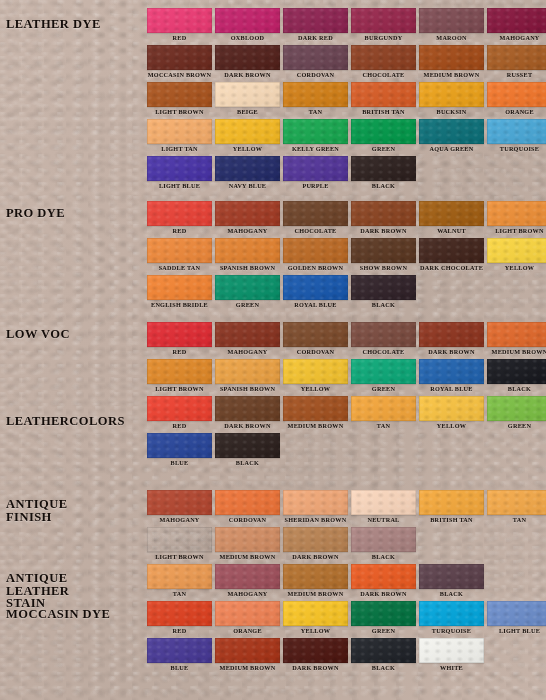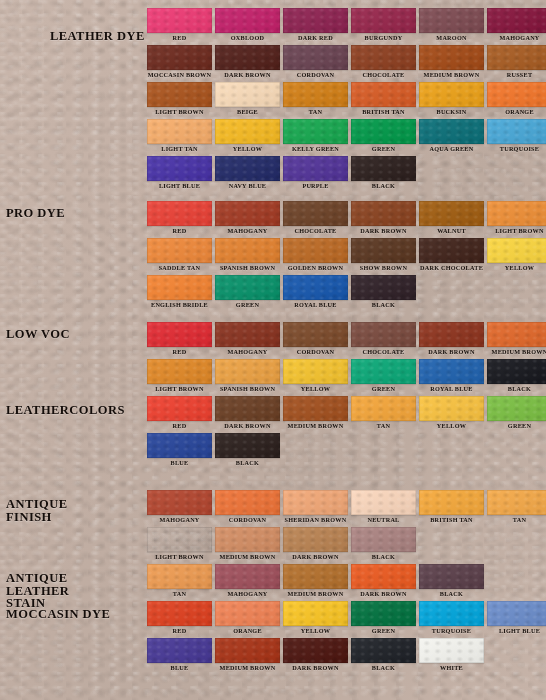--- a/index.html
+++ b/index.html
@@ -53,21 +53,21 @@
     color:#160f0b;line-height:10px;height:10px;
     text-shadow:0 .5px 0 rgba(255,255,255,.2);
     white-space:nowrap;overflow:visible;
   }
 </style>
 </head>
 <body>
 
 <div id="page"></div>
 <div id="chart-root">
-    <div class="family-label" style="top: 30px; margin-left: 44px;">LEATHER DYE</div>
+    <div class="family-label" style="top: 18px;">LEATHER DYE</div>
     <div class="row" style="top: 8px;">
       <div class="cell" style="left: 0px;">
         <span class="chip" style="background-image: radial-gradient(4px 3px at 30% 30%, rgba(255, 255, 255, 0.1), rgba(255, 255, 255, 0) 70%), radial-gradient(5px 4px at 70% 65%, rgba(0, 0, 0, 0.1), rgba(0, 0, 0, 0) 70%), linear-gradient(160deg, rgba(255, 255, 255, 0.07), rgba(0, 0, 0, 0.07)); background-color: rgb(238, 58, 116);"></span>
         <span class="name">RED</span>
       </div>
       <div class="cell" style="left: 68px;">
         <span class="chip" style="background-image: radial-gradient(4px 3px at 30% 30%, rgba(255, 255, 255, 0.1), rgba(255, 255, 255, 0) 70%), radial-gradient(5px 4px at 70% 65%, rgba(0, 0, 0, 0.1), rgba(0, 0, 0, 0) 70%), linear-gradient(160deg, rgba(255, 255, 255, 0.07), rgba(0, 0, 0, 0.07)); background-color: rgb(196, 32, 106);"></span>
         <span class="name">OXBLOOD</span>
       </div>
       <div class="cell" style="left: 136px;">
@@ -300,21 +300,21 @@
       </div>
       <div class="cell" style="left: 272px;">
         <span class="chip" style="background-image: radial-gradient(4px 3px at 30% 30%, rgba(255, 255, 255, 0.1), rgba(255, 255, 255, 0) 70%), radial-gradient(5px 4px at 70% 65%, rgba(0, 0, 0, 0.1), rgba(0, 0, 0, 0) 70%), linear-gradient(160deg, rgba(255, 255, 255, 0.07), rgba(0, 0, 0, 0.07)); background-color: rgb(31, 98, 175);"></span>
         <span class="name">ROYAL BLUE</span>
       </div>
       <div class="cell" style="left: 340px;">
         <span class="chip" style="background-image: radial-gradient(4px 3px at 30% 30%, rgba(255, 255, 255, 0.1), rgba(255, 255, 255, 0) 70%), radial-gradient(5px 4px at 70% 65%, rgba(0, 0, 0, 0.1), rgba(0, 0, 0, 0) 70%), linear-gradient(160deg, rgba(255, 255, 255, 0.07), rgba(0, 0, 0, 0.07)); background-color: rgb(22, 23, 29);"></span>
         <span class="name">BLACK</span>
       </div>
     </div>
-    <div class="family-label" style="top: 404px;">LEATHERCOLORS</div>
+    <div class="family-label" style="top: 415px;">LEATHERCOLORS</div>
     <div class="row" style="top: 396px;">
       <div class="cell" style="left: 0px;">
         <span class="chip" style="background-image: radial-gradient(4px 3px at 30% 30%, rgba(255, 255, 255, 0.1), rgba(255, 255, 255, 0) 70%), radial-gradient(5px 4px at 70% 65%, rgba(0, 0, 0, 0.1), rgba(0, 0, 0, 0) 70%), linear-gradient(160deg, rgba(255, 255, 255, 0.07), rgba(0, 0, 0, 0.07)); background-color: rgb(239, 64, 47);"></span>
         <span class="name">RED</span>
       </div>
       <div class="cell" style="left: 68px;">
         <span class="chip" style="background-image: radial-gradient(4px 3px at 30% 30%, rgba(255, 255, 255, 0.1), rgba(255, 255, 255, 0) 70%), radial-gradient(5px 4px at 70% 65%, rgba(0, 0, 0, 0.1), rgba(0, 0, 0, 0) 70%), linear-gradient(160deg, rgba(255, 255, 255, 0.07), rgba(0, 0, 0, 0.07)); background-color: rgb(107, 63, 36);"></span>
         <span class="name">DARK BROWN</span>
       </div>
       <div class="cell" style="left: 136px;">

